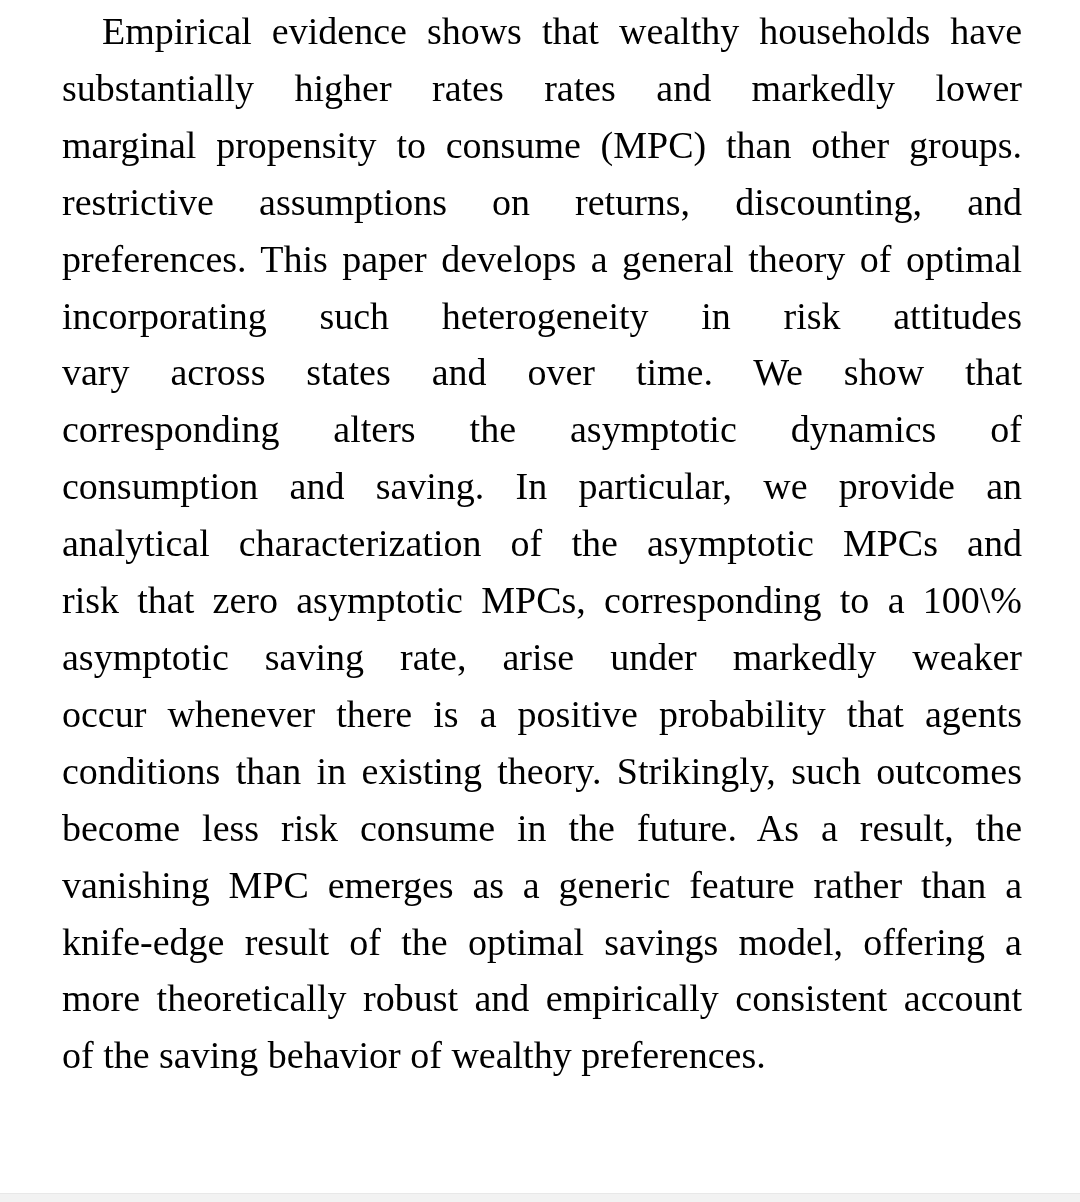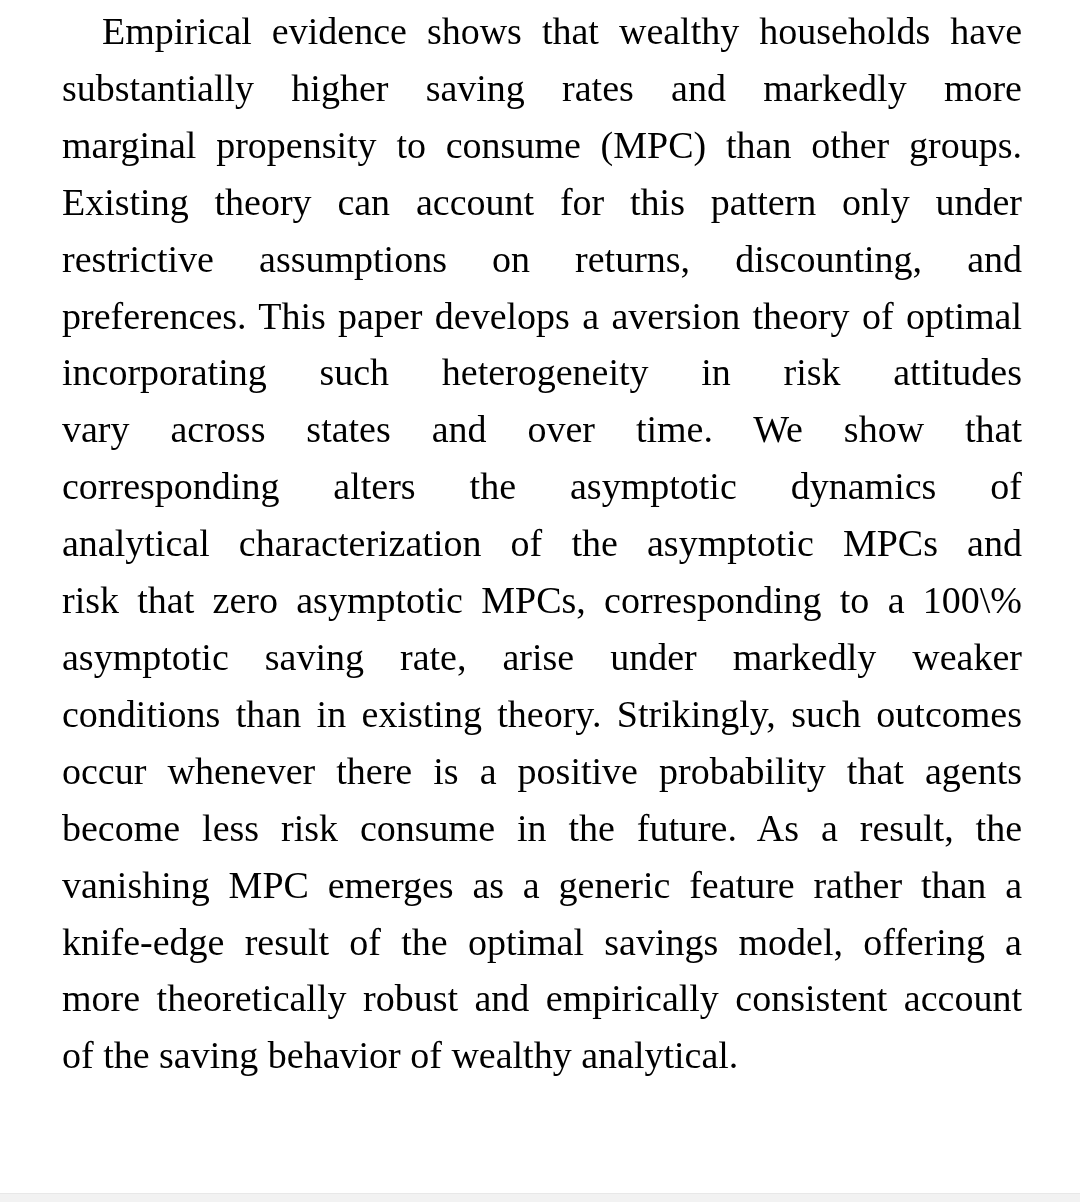--- a/index.html
+++ b/index.html
@@ -44,33 +44,33 @@
     background: #f2f2f2;
     border-top: 1px solid #e8e8e8;
   }
 </style>
 </head>
 <body>
 
 <div class="page" style="background: rgb(255, 255, 255);">
   <div class="abstract" style="color: rgb(0, 0, 0);">
       <div class="line first">Empirical evidence shows that wealthy households have</div>
-      <div class="line">substantially higher saving rates and markedly more</div>
+      <div class="line">substantially higher rates rates and markedly lower</div>
       <div class="line">marginal propensity to consume (MPC) than other groups.</div>
-      <div class="line">Existing theory can account for this pattern only under</div>
       <div class="line">restrictive assumptions on returns, discounting, and</div>
-      <div class="line">preferences. This paper develops a aversion theory of optimal</div>
+      <div class="line">preferences. This paper develops a general theory of optimal</div>
       <div class="line">incorporating such heterogeneity in risk attitudes</div>
       <div class="line">vary across states and over time. We show that</div>
       <div class="line">corresponding alters the asymptotic dynamics of</div>
+      <div class="line">consumption and saving. In particular, we provide an</div>
       <div class="line">analytical characterization of the asymptotic MPCs and</div>
       <div class="line">risk that zero asymptotic MPCs, corresponding to a 100\%</div>
       <div class="line">asymptotic saving rate, arise under markedly weaker</div>
+      <div class="line">occur whenever there is a positive probability that agents</div>
       <div class="line">conditions than in existing theory. Strikingly, such outcomes</div>
-      <div class="line">occur whenever there is a positive probability that agents</div>
       <div class="line">become less risk consume in the future. As a result, the</div>
       <div class="line">vanishing MPC emerges as a generic feature rather than a</div>
       <div class="line">knife-edge result of the optimal savings model, offering a</div>
       <div class="line">more theoretically robust and empirically consistent account</div>
-      <div class="line last">of the saving behavior of wealthy analytical.</div>
+      <div class="line last">of the saving behavior of wealthy preferences.</div>
     </div>
   <div class="bottom-bar" style="background: rgb(242, 242, 242); border-top-color: rgb(232, 232, 232);"></div>
 </div>
 
 </body></html>

